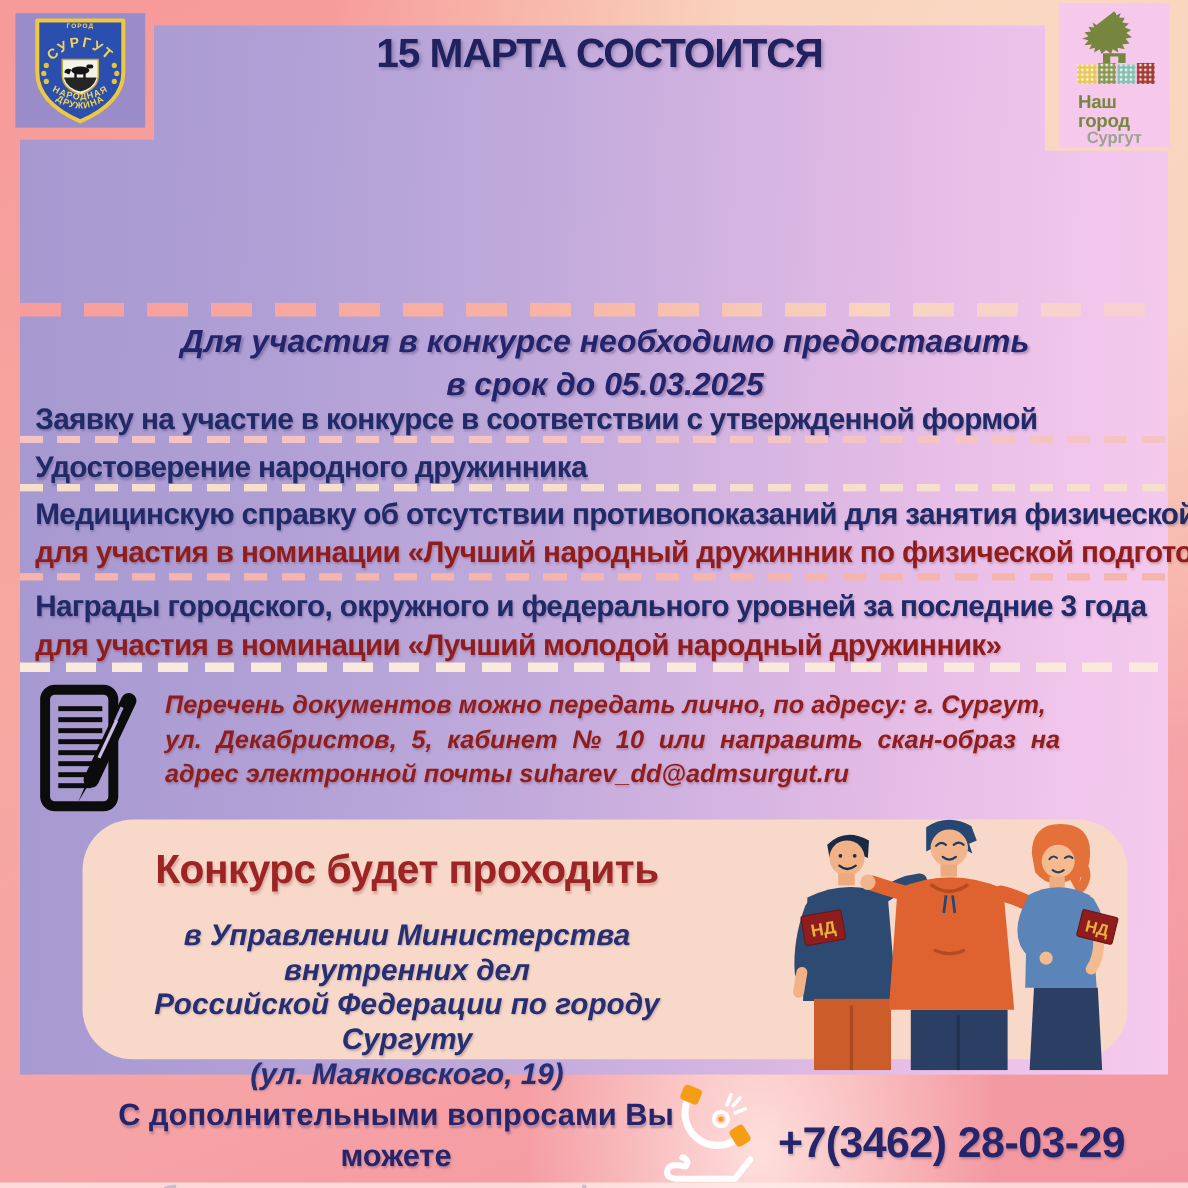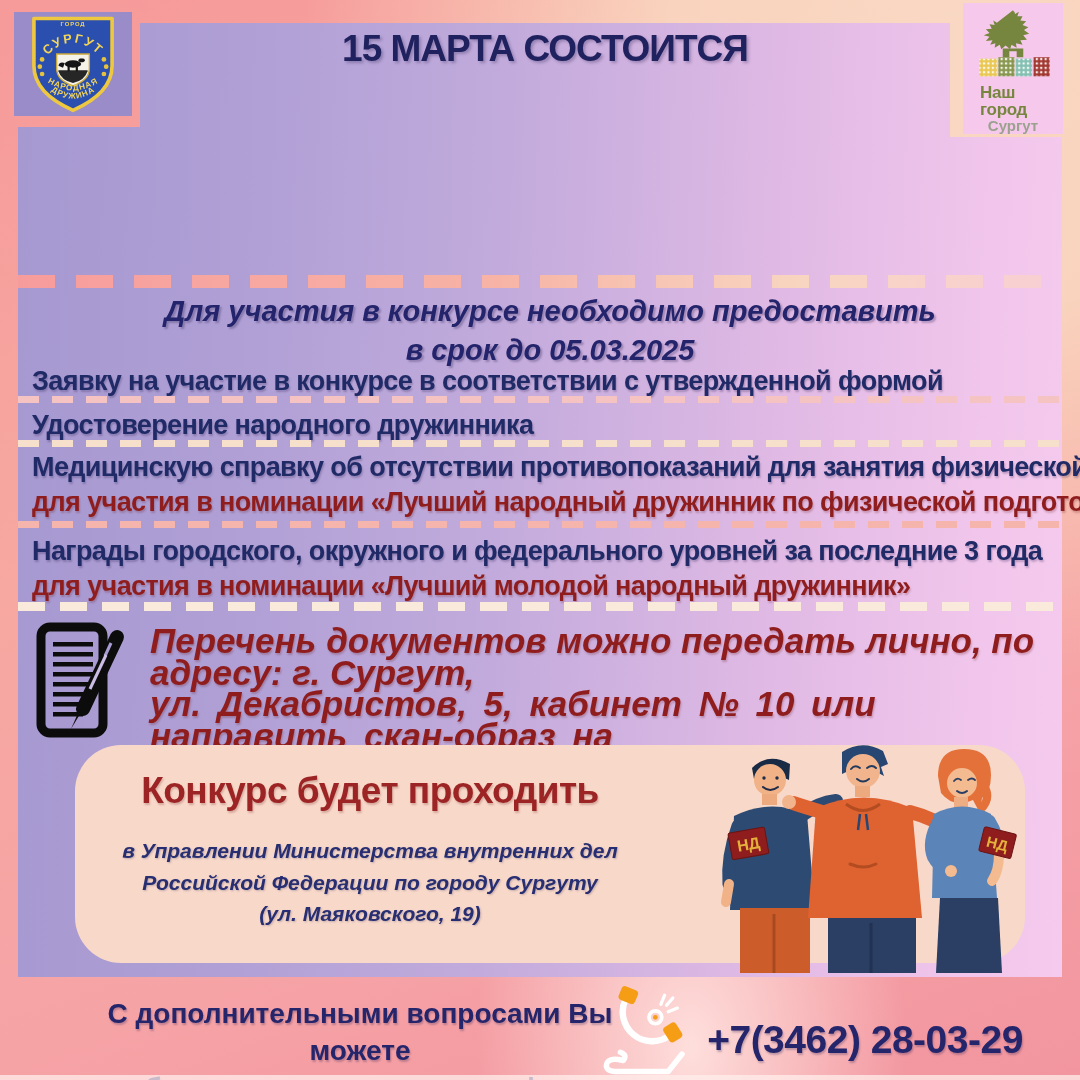--- a/index.html
+++ b/index.html
@@ -72,34 +72,34 @@
     position:absolute;left:32px;width:1024px;
     font-size:27px;font-weight:700;letter-spacing:-0.6px;color:#8f1d1d;
     text-shadow:1px 2px 2px rgba(100,20,20,.25);white-space:nowrap;
   }
   .it1{top:366px;}.it2{top:410px;}.it3a{top:452px;}.it3b{top:487px;}
   .it4a{top:536px;}.it4b{top:571px;}
   
   .doc-icon{position:absolute;left:33px;top:620px;width:95px;height:122px;}
   .sub-lines{
     position:absolute;left:150px;top:625px;width:900px;
-    font-size:35px;font-weight:700;font-style:italic;line-height:31.5px;color:#8f1d1d;
+    font-size:23px;font-weight:700;font-style:italic;line-height:31.5px;color:#8f1d1d;
     text-shadow:1px 2px 2px rgba(100,20,20,.25);
   }
   .sub-lines .l2{word-spacing:7px;}
   
   .card{position:absolute;left:75px;top:745px;width:950px;height:218px;border-radius:46px;background:#f8d8c9;}
   .venue-heading{
     position:absolute;left:90px;top:770px;width:560px;text-align:center;
     font-size:37px;font-weight:800;color:#9d2424;letter-spacing:-0.5px;
     text-shadow:1px 2px 2px rgba(110,30,30,.25);
   }
   .venue-body{
     position:absolute;left:90px;top:835px;width:560px;text-align:center;
-    font-size:21px;font-weight:600;font-style:italic;line-height:31.5px;color:#272e71;
+    font-size:27px;font-weight:600;font-style:italic;line-height:31.5px;color:#272e71;
     text-shadow:1px 1px 2px rgba(40,30,80,.25);
   }
   .people{position:absolute;left:700px;top:742px;width:325px;height:231px;}
   
   .foot-text{
     position:absolute;left:60px;top:995px;width:600px;text-align:center;
     font-size:28px;font-weight:700;line-height:37px;color:#25256b;
     text-shadow:1px 2px 2px rgba(40,30,80,.28);
   }
   .phone-icon{position:absolute;left:585px;top:986px;width:115px;height:92px;}

